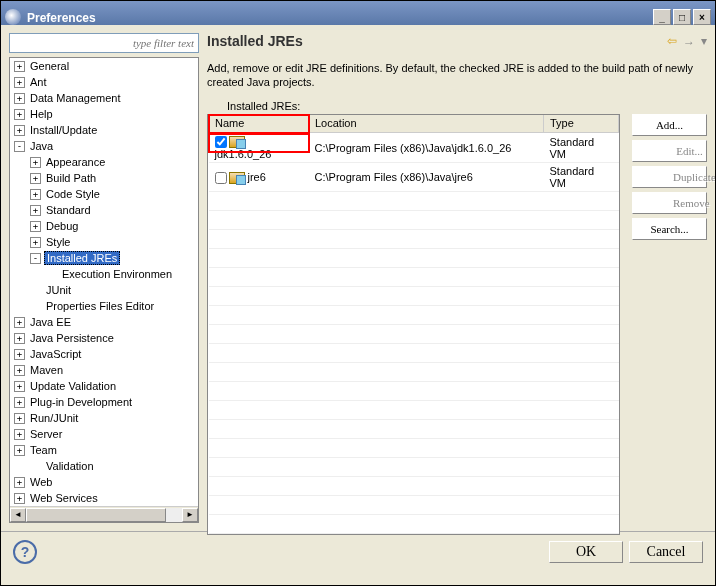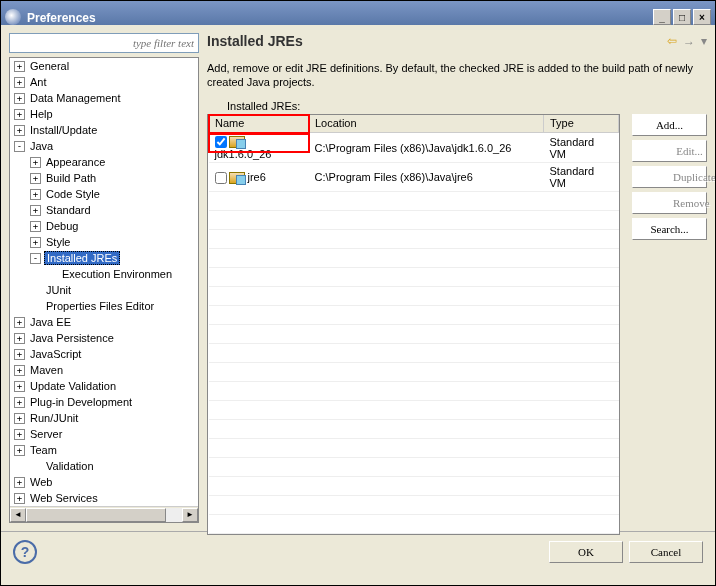--- a/index.html
+++ b/index.html
@@ -45,21 +45,21 @@
 .red-box.row { left: 0; top: 18px; width: 102px; height: 20px; }
 .chk { width: 12px; height: 12px; vertical-align: middle; margin-right: 2px; }
 .folder-icon { display: inline-block; width: 16px; height: 12px; background: linear-gradient(#f5deb3, #daa520); border: 1px solid #8b7500; vertical-align: middle; margin-right: 3px; position: relative; }
 .folder-icon::after { content: ""; position: absolute; right: -2px; top: 2px; width: 8px; height: 8px; background: #87ceeb; border: 1px solid #4682b4; }
 .btn-col { width: 75px; display: flex; flex-direction: column; gap: 4px; }
 .btn { height: 22px; background: #ffffff; border: 1px solid #fff; border-right-color: #888; border-bottom-color: #888; font-family: Tahoma; font-size: 11px; cursor: pointer; }
 .btn:disabled { color: #888; text-shadow: 1px 1px #fff; padding-left: 40px; }
 .footer { height: 40px; display: flex; align-items: center; padding: 0 12px; border-top: 1px solid #aaa; }
 .help-icon { width: 24px; height: 24px; border: 2px solid #4a6ca8; border-radius: 50%; display: flex; align-items: center; justify-content: center; color: #4a6ca8; font-size: 14px; font-weight: bold; cursor: pointer; }
 .footer-btns { margin-left: auto; display: flex; gap: 6px; }
-.footer-btn { width: 74px; height: 22px; background: #ece9d8; border: 1px solid #fff; border-right-color: #888; border-bottom-color: #888; font-family: Tahoma; font-size: 11px; cursor: pointer; }
+.footer-btn { width: 74px; height: 22px; background: #ece9d8; border: 1px solid #fff; border-right-color: #888; border-bottom-color: #888; font-family: Tahoma; font-size: 14px; cursor: pointer; }
 </style>
 </head>
 <body>
 
 <div class="titlebar">
   <div class="eclipse-icon"></div>
   <div class="title">Preferences</div>
   <div class="winbtn">_</div>
   <div class="winbtn">□</div>
   <div class="winbtn">×</div>

